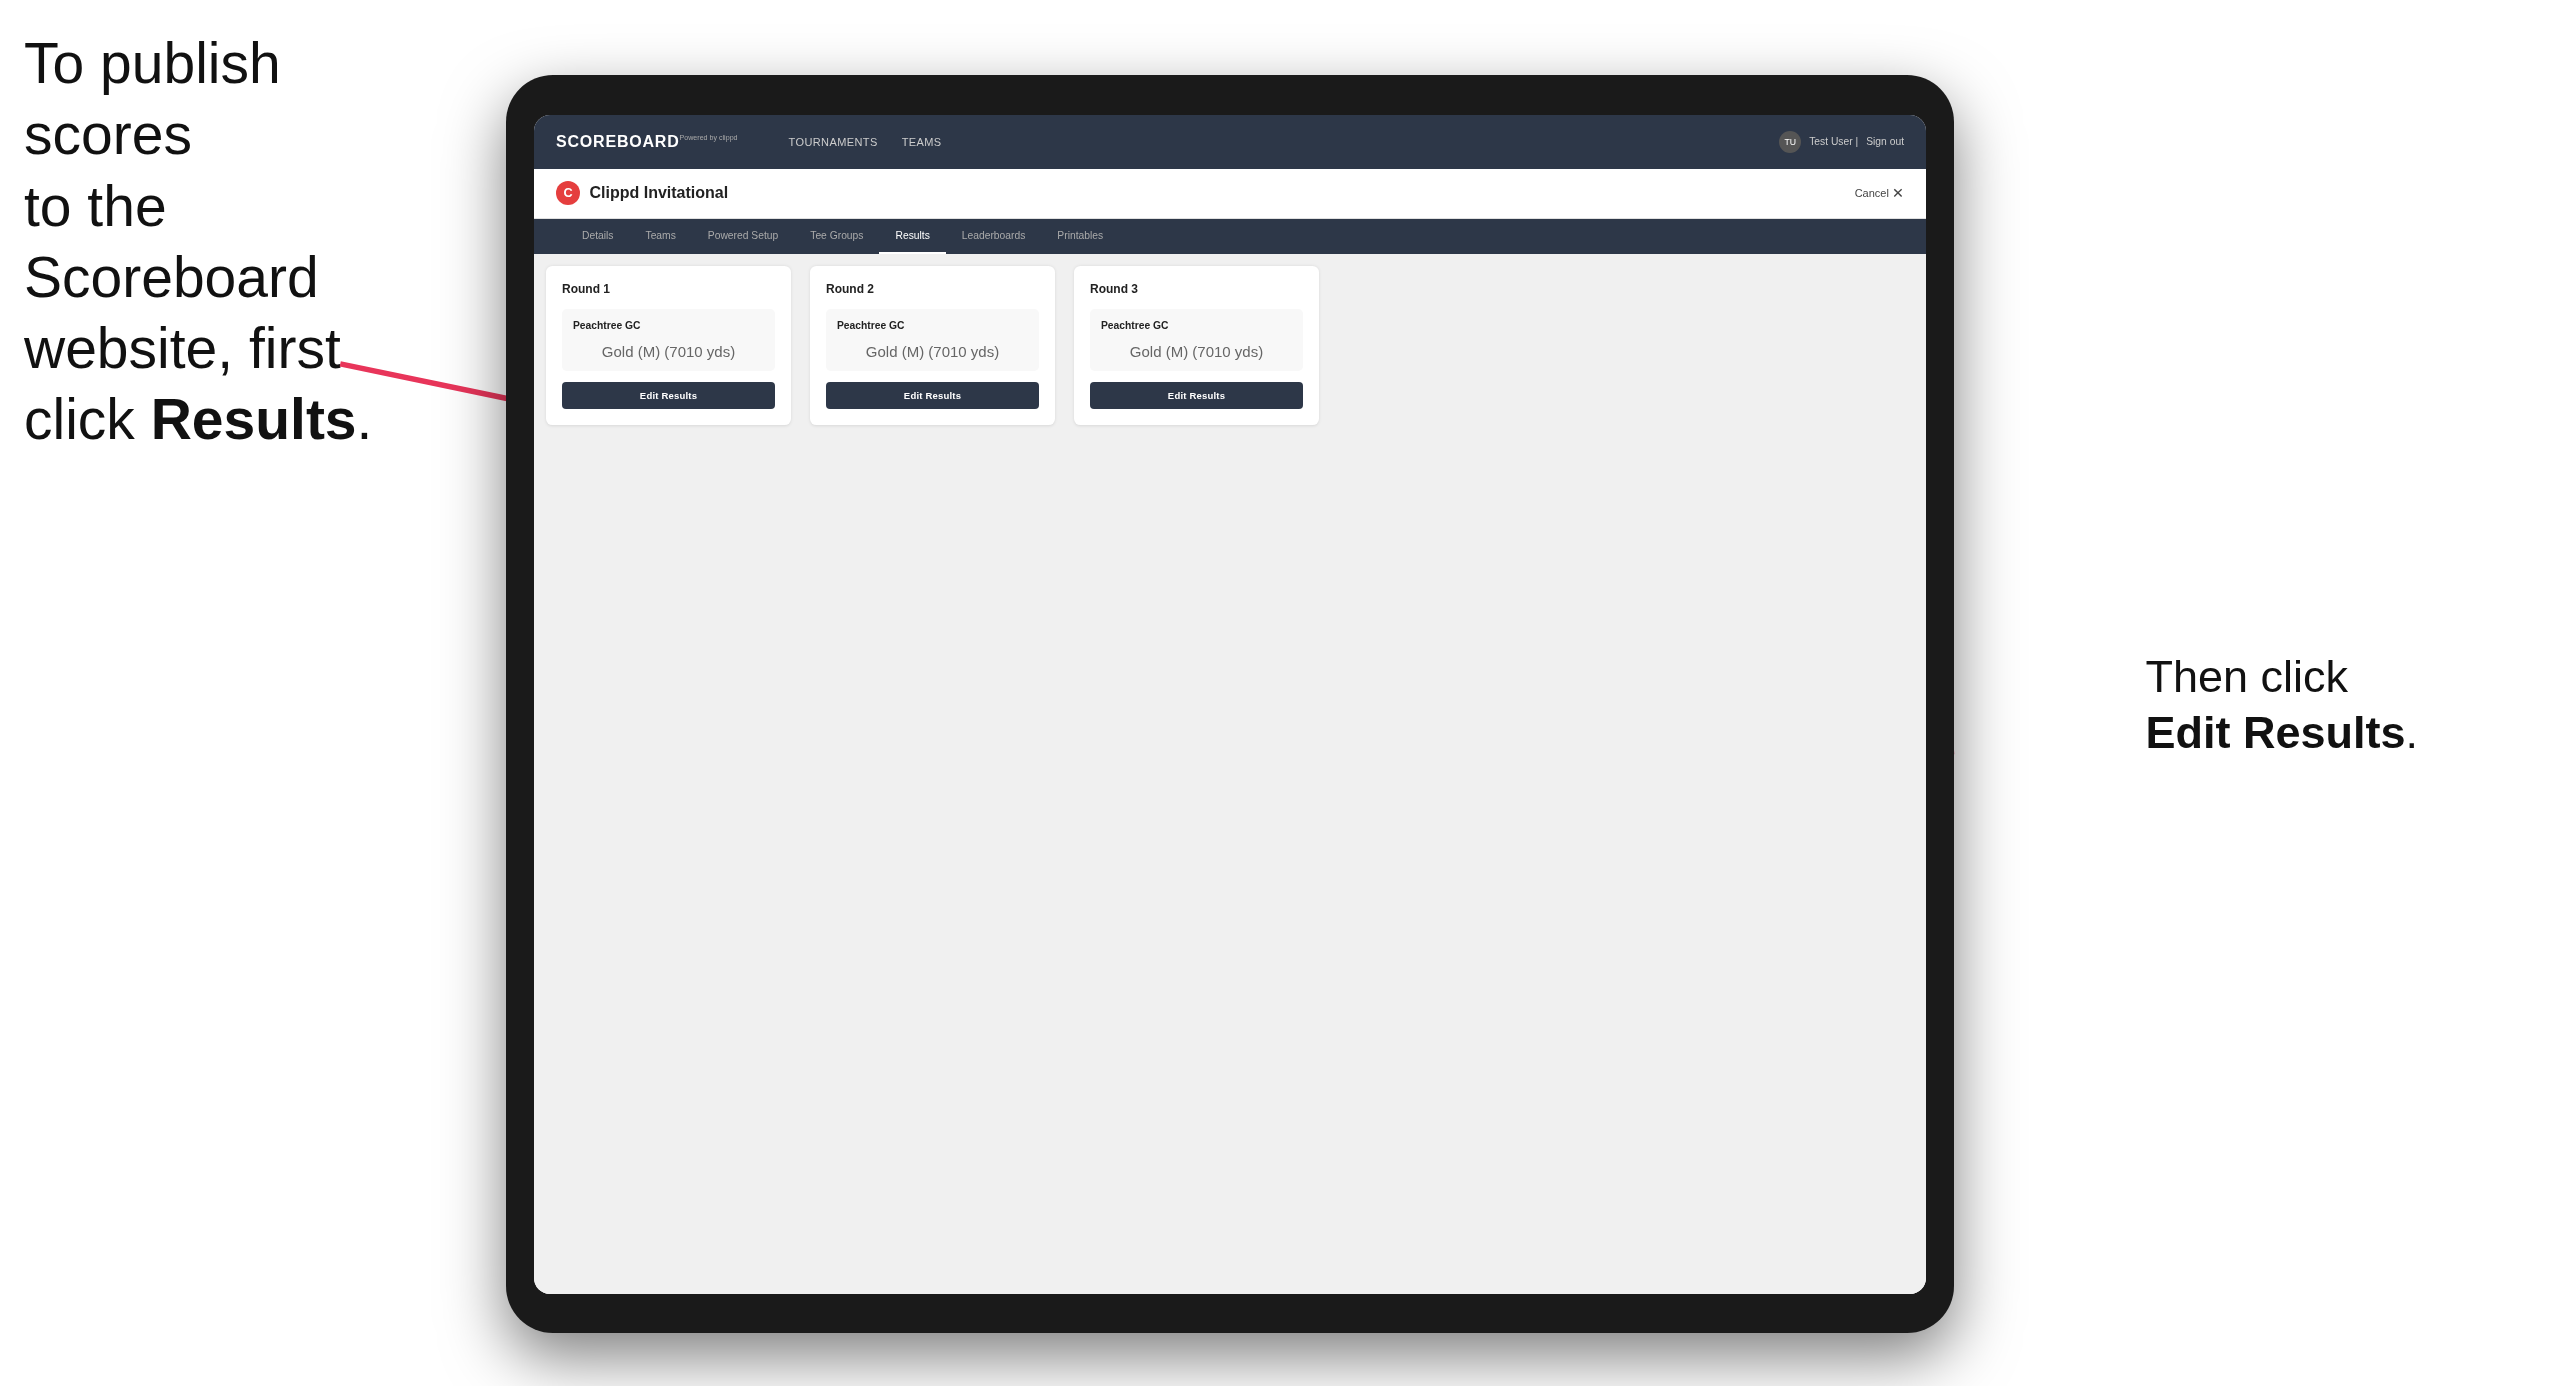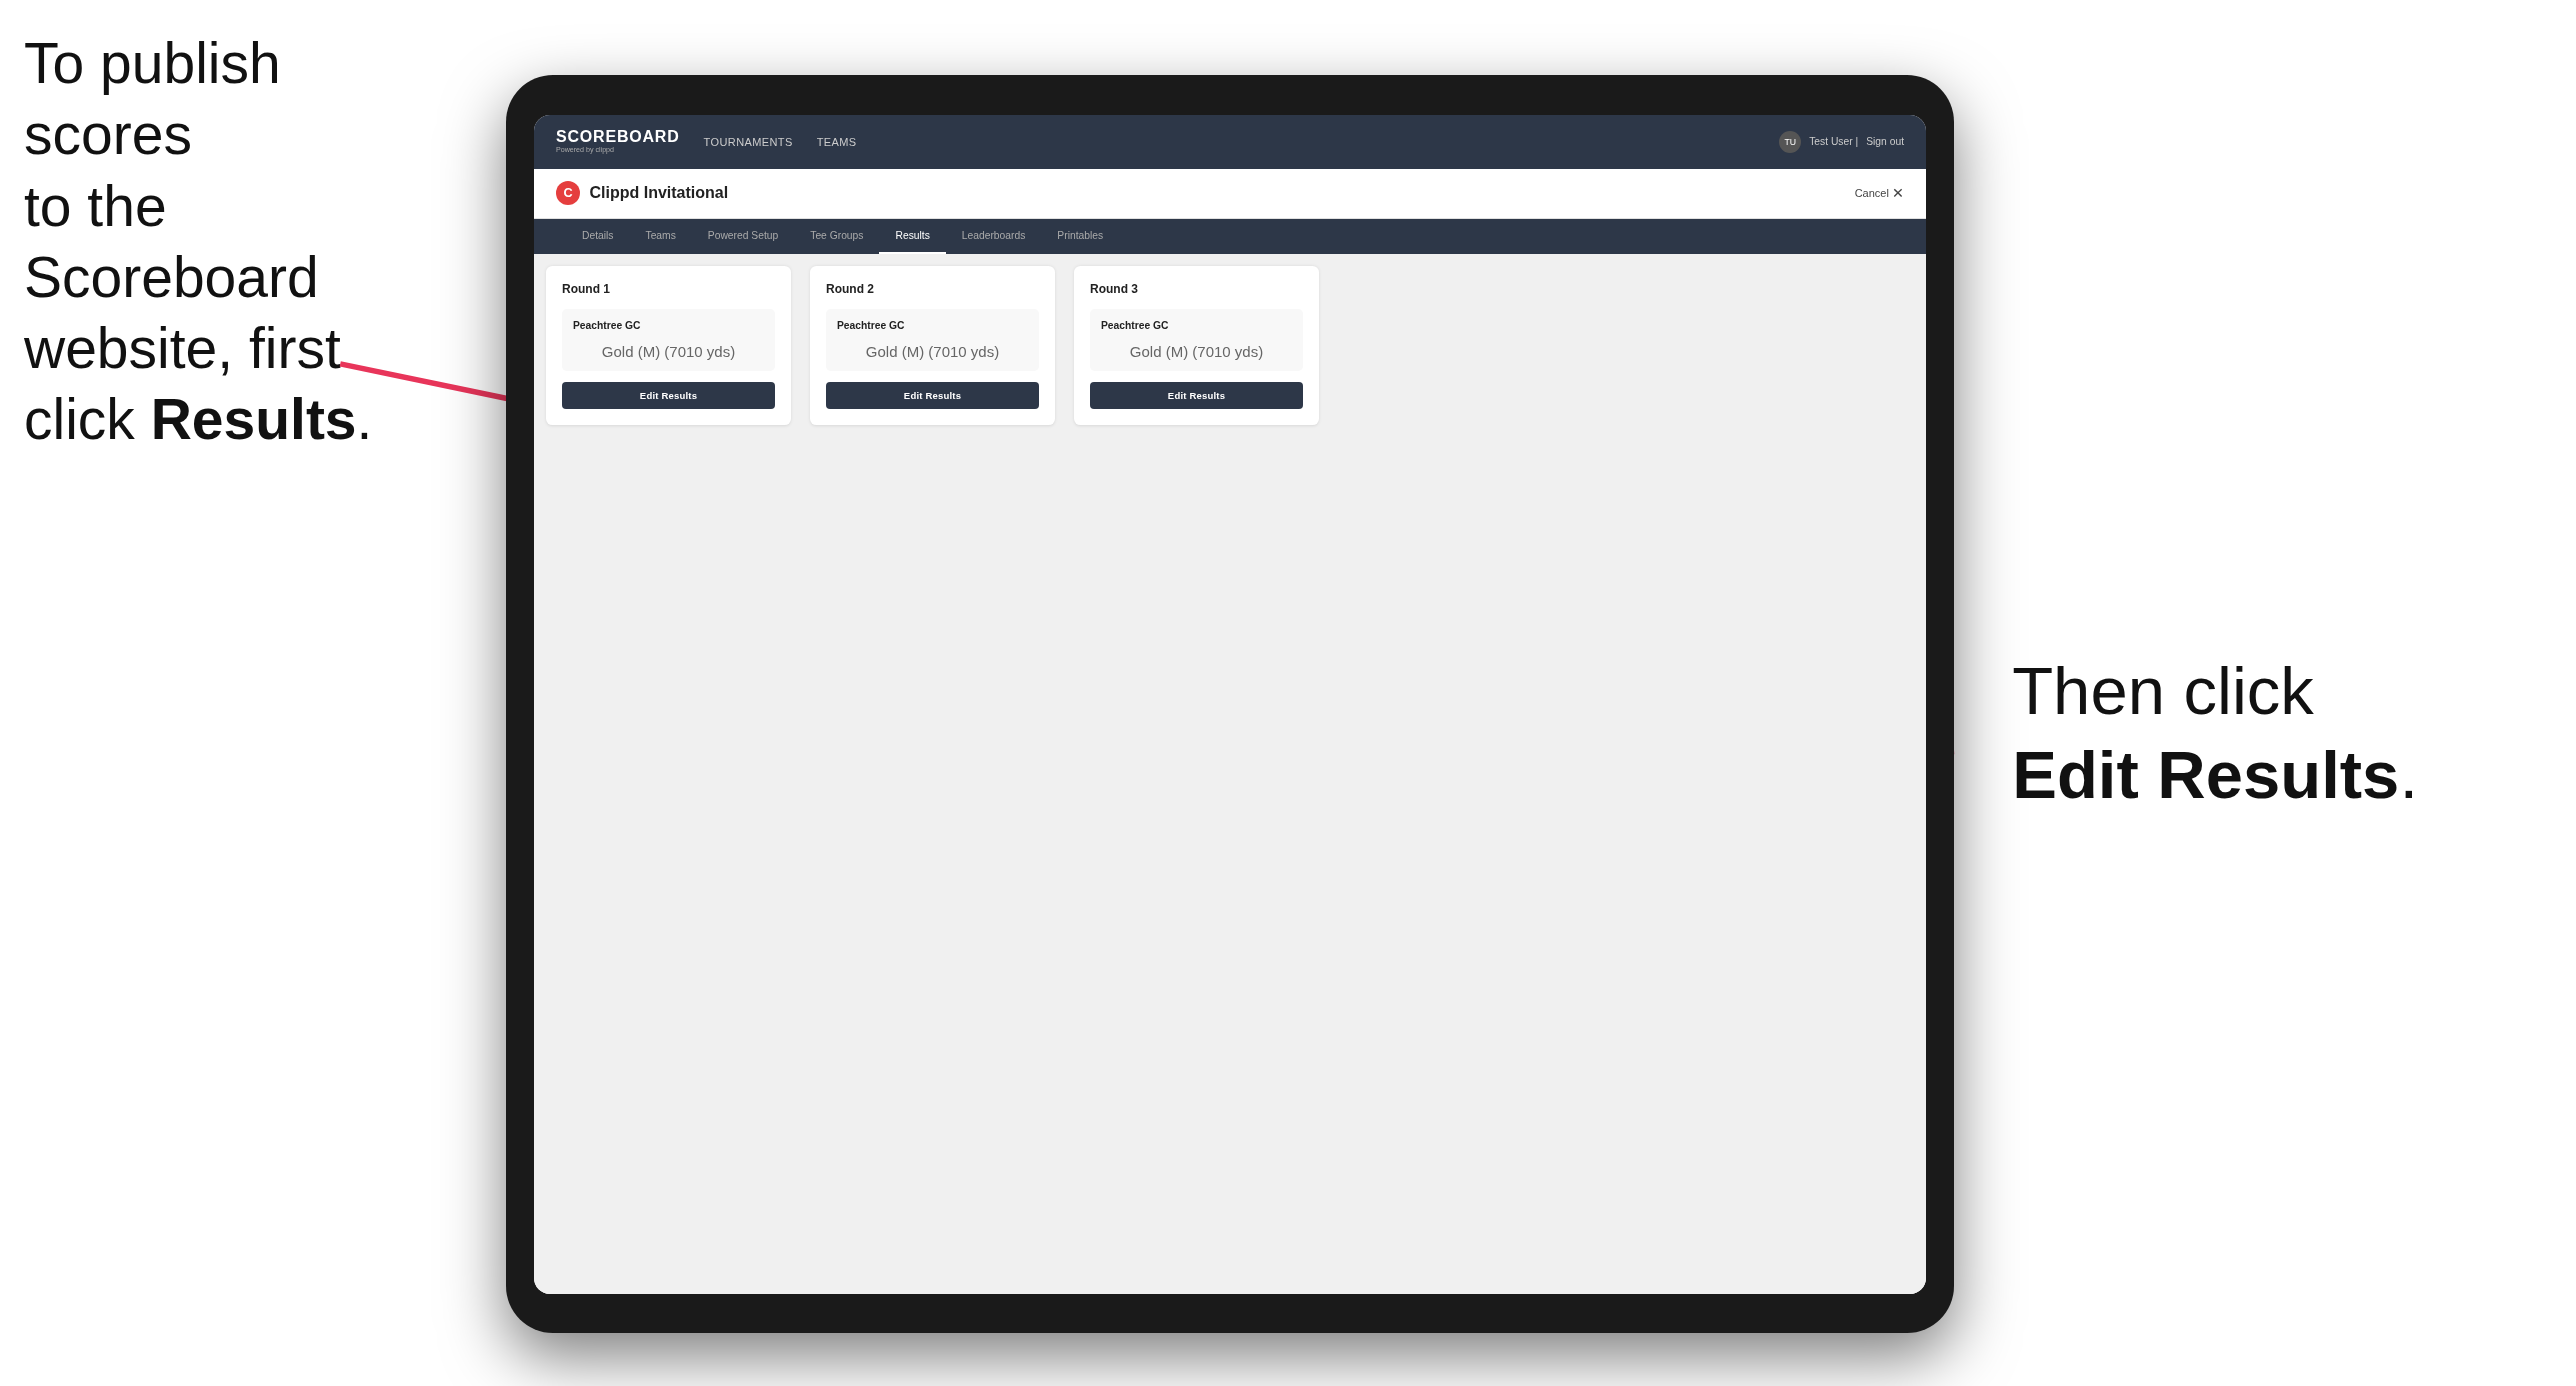--- a/index.html
+++ b/index.html
@@ -25,21 +25,21 @@
     }
     .instruction-top strong {
       font-weight: 700;
     }
 
     
     .instruction-bottom {
       position: absolute;
       top: 649px;
       right: 158px;
-      font-size: 67px;
+      font-size: 45px;
       font-weight: 400;
       color: #111111;
       line-height: 1.25;
       text-align: left;
     }
     .instruction-bottom strong {
       font-weight: 700;
     }
 
     
@@ -82,22 +82,22 @@
       background: #2d3748;
       height: 54px;
       display: flex;
       align-items: center;
       padding: 0 22px;
       flex-shrink: 0;
     }
 
     .scoreboard-logo {
       display: flex;
-      flex-direction: column;
-      margin-right: 24px;
+      flex-direction: row;
+      margin-right: 51px;
     }
     .logo-title {
       font-size: 16px;
       font-weight: 900;
       color: #ffffff;
       letter-spacing: 0.8px;
       text-transform: uppercase;
       line-height: 1;
     }
     .logo-sub {

